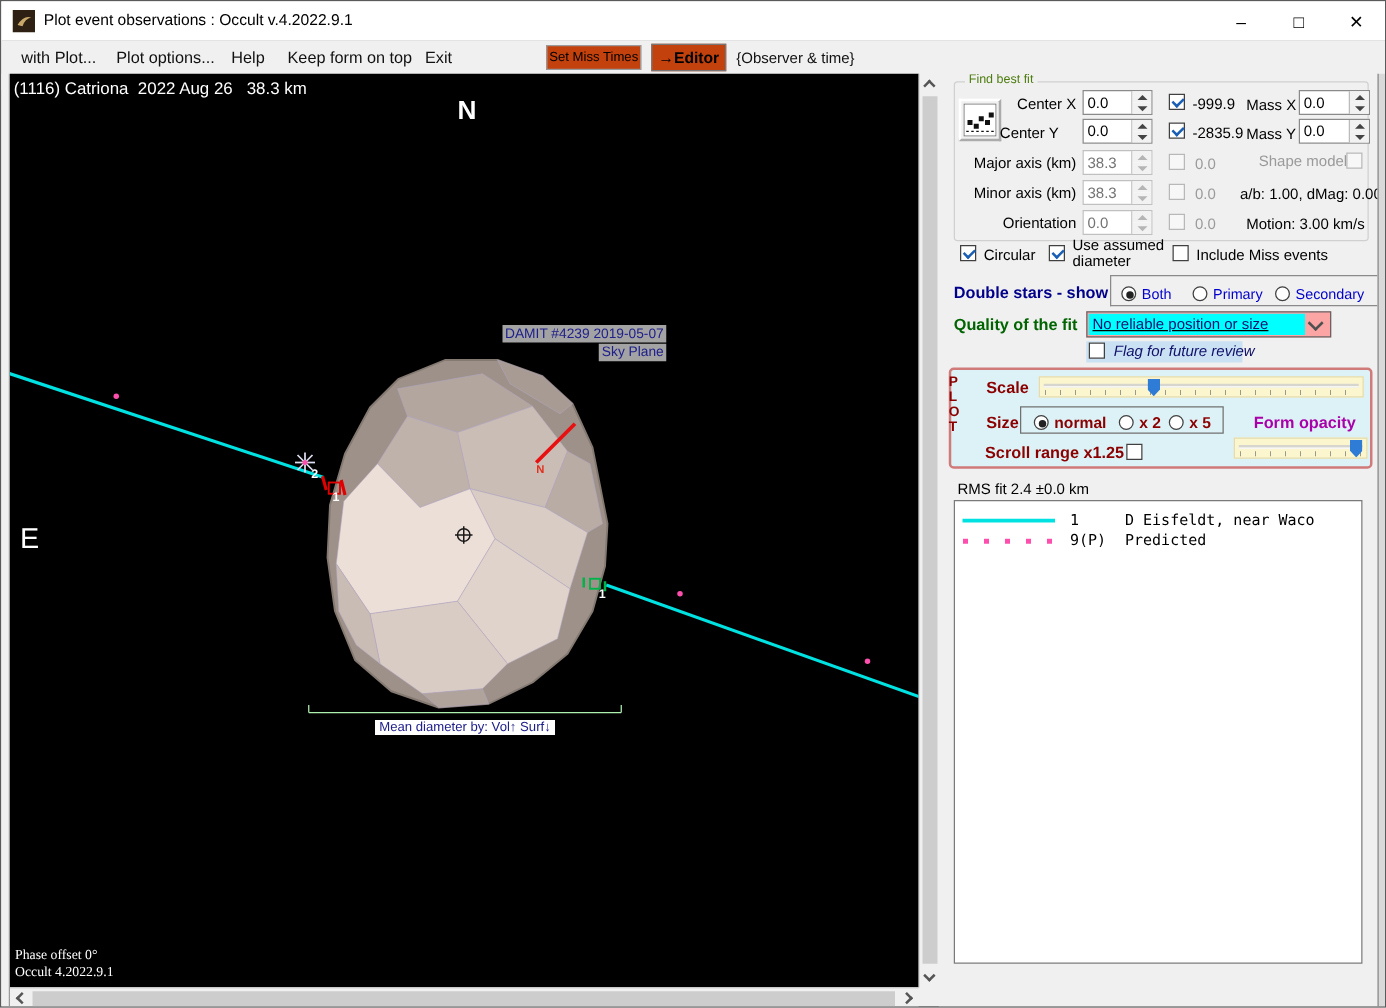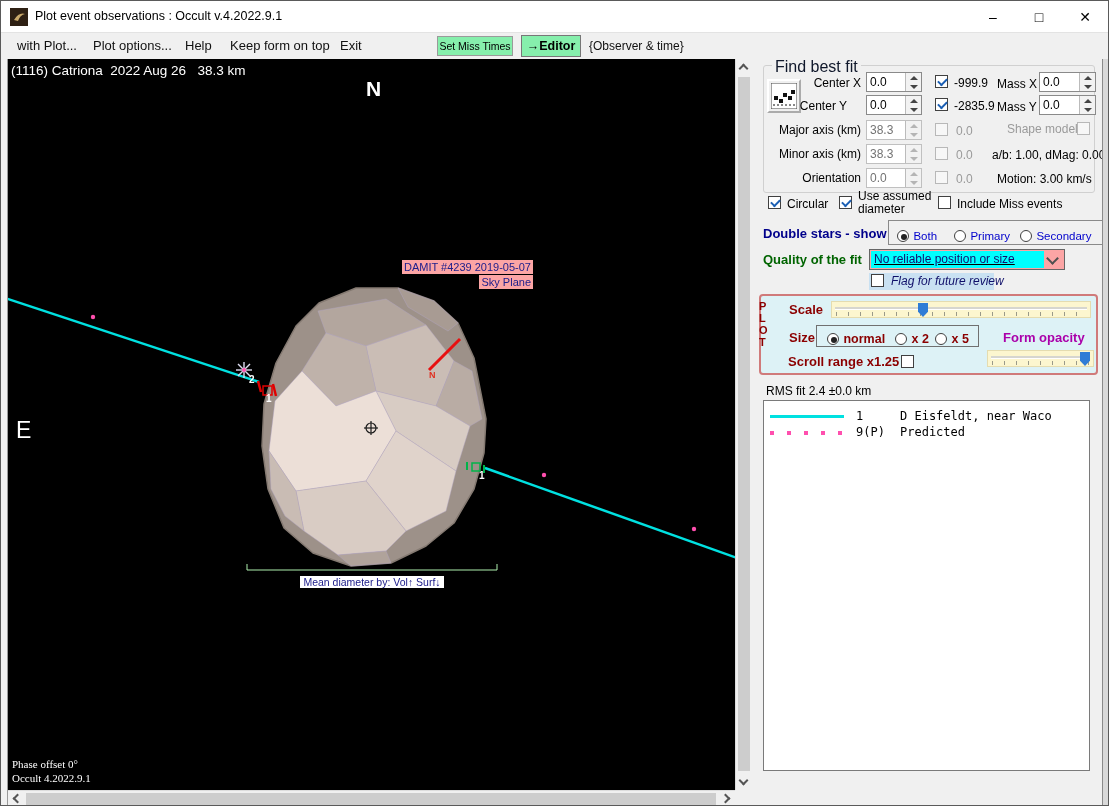--- a/index.html
+++ b/index.html
@@ -11,35 +11,35 @@
   }
   
   #titlebar { position:absolute; left:0; top:0; width:100%; height:32px; background:#ffffff; border-bottom:1px solid #e3e3e3; }
   #app-icon { position:absolute; left:9px; top:7px; width:18px; height:18px; }
   #title-text { position:absolute; left:34px; top:8px; font-size:12.5px; color:#000; white-space:nowrap; }
   .winbtn { position:absolute; top:0; width:46px; height:31px; display:flex; align-items:center; justify-content:center; font-size:14px; color:#000; }
   #btn-min { right:92px; }  #btn-max { right:46px; }  #btn-close { right:0; }
   
   #menubar { position:absolute; left:0; top:32px; width:100%; height:39px; background:#f0f0f0; }
   .menu-item { position:absolute; top:5px; font-size:13px; color:#111; white-space:nowrap; }
-  .tool-btn { position:absolute; background:#86efac; border:1px solid #9a9a9a; display:flex; align-items:center; justify-content:center; white-space:nowrap; }
+  .tool-btn { position:absolute; background:#c2410c; border:1px solid #9a9a9a; display:flex; align-items:center; justify-content:center; white-space:nowrap; }
   #btn-miss { left:436px; top:3px; width:76px; height:20px; font-size:10.5px; }
   #btn-editor { left:520px; top:2px; width:60px; height:22px; font-size:12.5px; font-weight:bold; border-color:#777; }
   #lbl-observer { position:absolute; left:588px; top:6px; font-size:12px; color:#111; }
   
   #plot-border-left { position:absolute; left:0; top:58px; width:7px; height:748px; background:#f0f0f0; border-right:1px solid #9a9a9a; }
   #plot-area { position:absolute; left:7px; top:58px; width:727px; height:731px; background:#000; overflow:hidden; }
   #plot-svg { position:absolute; left:0; top:0; }
   .plot-text { position:absolute; color:#fff; white-space:pre; }
   #plot-title1 { left:3px; top:4px; font-size:13.5px; font-weight:normal; }
   #plot-title2 { left:3px; top:21px; font-size:13.5px; font-weight:bold; }
   #north-label { left:358px; top:18px; font-size:21px; font-weight:bold; }
   #east-label  { left:8px;  top:358px; font-size:23px; }
   #damit-box { position:absolute; left:330px; top:200px; width:195px; text-align:right; line-height:14px; }
-  #damit-box span { display:inline-block; background:#fca5a5; color:#20208c; font-size:11px; padding:0 2px; }
+  #damit-box span { display:inline-block; background:#a3a3a3; color:#20208c; font-size:11px; padding:0 2px; }
   #mean-diam-label { position:absolute; left:238px; top:513px; width:252px; text-align:center; }
   #mean-diam-label span { background:#fff; color:#20208c; font-size:10.5px; padding:0 3px; }
   .marker-label { position:absolute; font-size:10px; font-weight:bold; color:#fff; }
   #axis-n-label { position:absolute; left:421px; top:311px; font-size:9px; font-weight:bold; color:#e03020; }
   #phase-offset { left:4px; top:699px; font-size:11px; font-family:"Liberation Serif", serif; }
   #version-text { left:4px; top:713px; font-size:11px; font-family:"Liberation Serif", serif; }
   
   .sb { position:absolute; background:#f0f0f0; }
   #vsb { left:734px; top:58px; width:16px; height:731px; border-left:1px solid #dcdcdc; }
   #hsb { left:7px; top:789px; width:727px; height:16px; border-top:1px solid #dcdcdc; }
@@ -49,21 +49,21 @@
   .chev { width:7px; height:7px; border-left:2px solid #555; border-bottom:2px solid #555; position:absolute; }
   .chev.up    { transform:rotate(135deg); left:4px; top:6px; }
   .chev.down  { transform:rotate(-45deg); left:4px; top:3px; }
   .chev.left  { transform:rotate(45deg);  left:6px; top:4px; }
   .chev.rightc{ transform:rotate(225deg); left:3px; top:4px; }
   .sb-btn { position:absolute; width:16px; height:16px; }
   
   #panel { position:absolute; left:750px; top:58px; width:351px; height:748px; background:#f0f0f0; }
   #edge-sliver { position:absolute; left:1101px; top:58px; width:8px; height:748px; background:#d9d9d9; border-left:1px solid #8a8a8a; }
   .grp { position:absolute; border:1px solid #d0d0d0; border-radius:3px; }
-  .grp > .grp-label { position:absolute; top:-8px; left:8px; background:#f0f0f0; padding:0 3px; font-size:16px; color:#0f172a; }
+  .grp > .grp-label { position:absolute; top:-8px; left:8px; background:#f0f0f0; padding:0 3px; font-size:10px; color:#4d7c0f; }
   label.txt, .txt { font-size:12px; color:#000; white-space:nowrap; }
   .txt.right { text-align:right; }
   .gray { color:#9a9a9a !important; }
   .abs { position:absolute; }
   
   .spin { position:absolute; height:20px; background:#fff; border:1px solid #8a8a8a; display:flex; }
   .spin .val { flex:1; font-size:12px; padding:2px 0 0 3px; color:#000; }
   .spin.disabled .val { color:#737373; }
   .spin.disabled { border-color:#c0c0c0; }
   .spin .btns { width:16px; border-left:1px solid #bbb; display:flex; flex-direction:column; }

